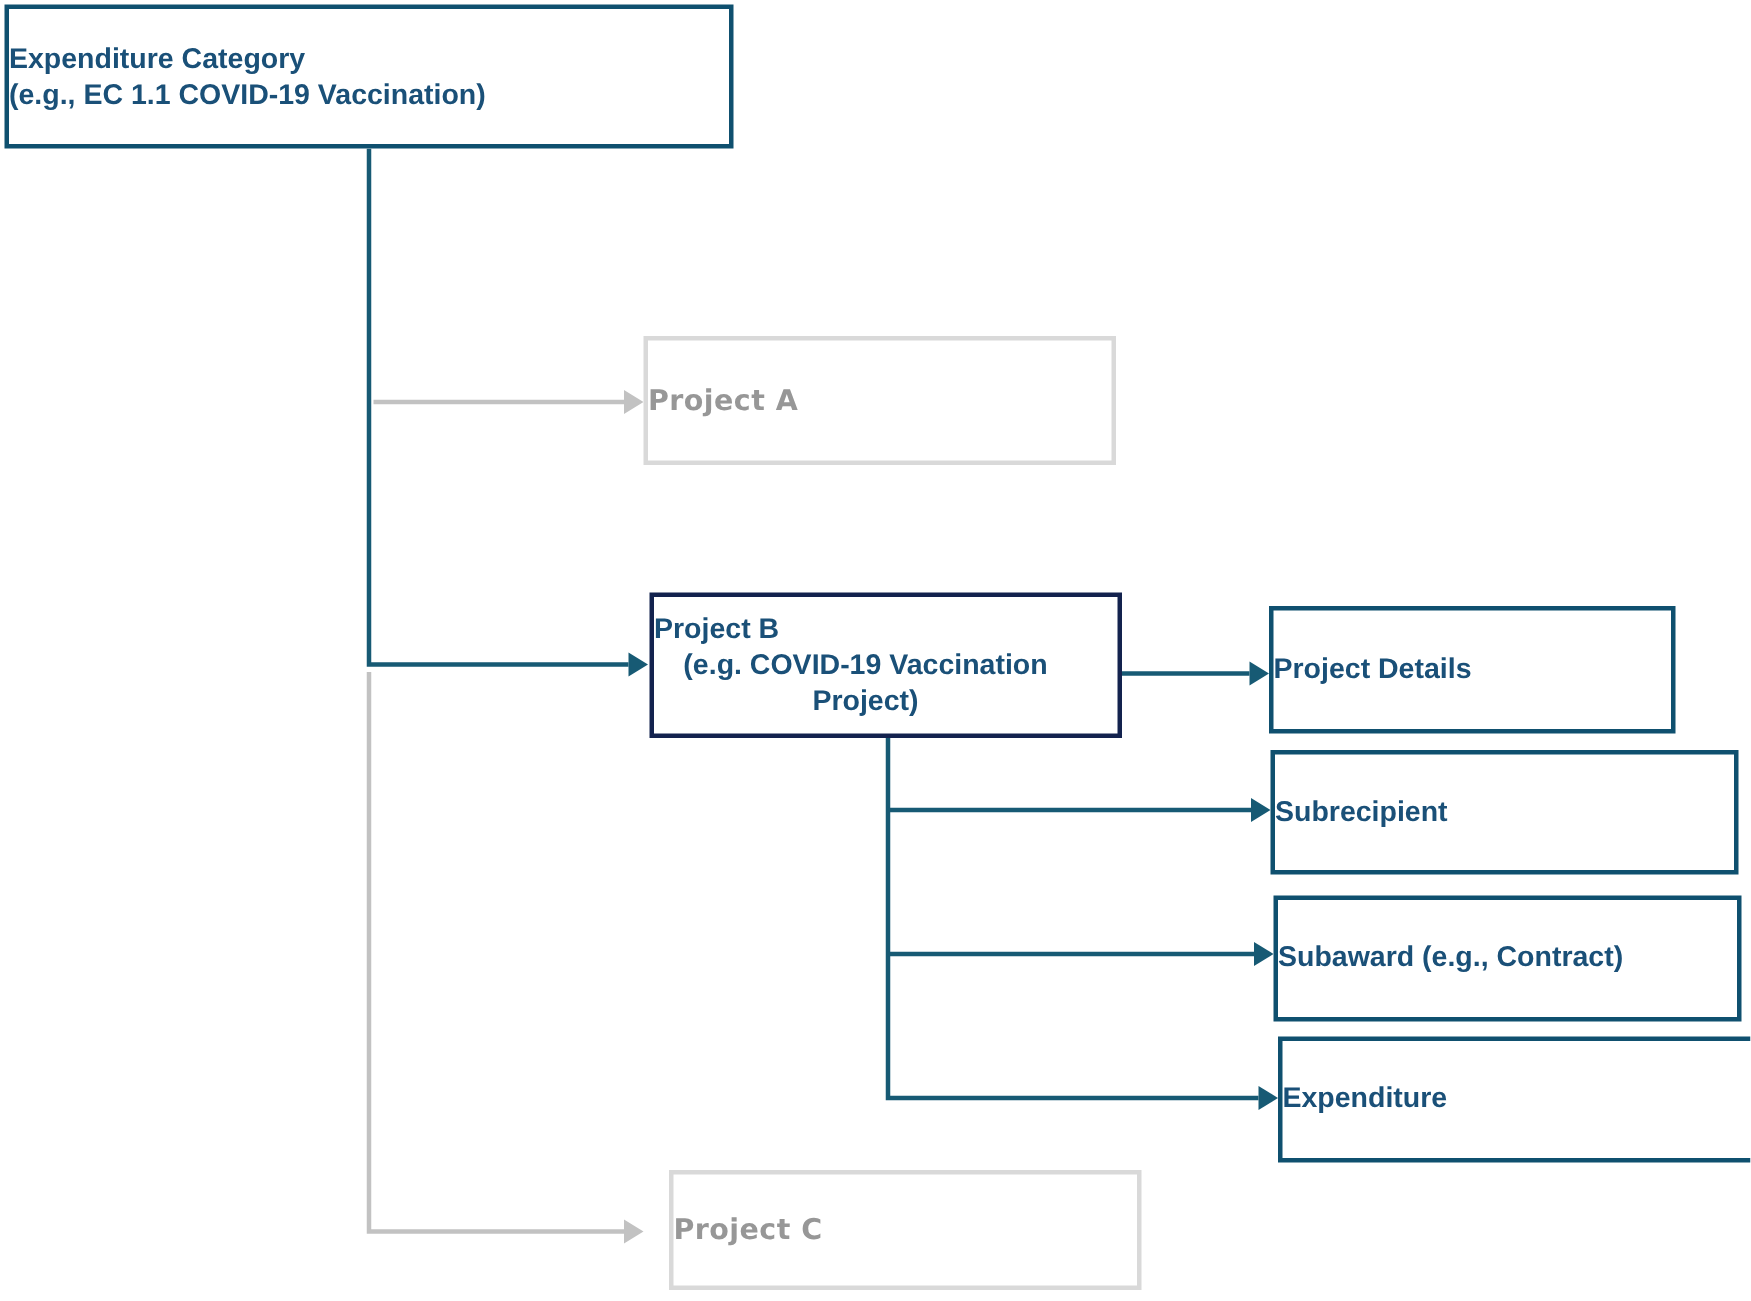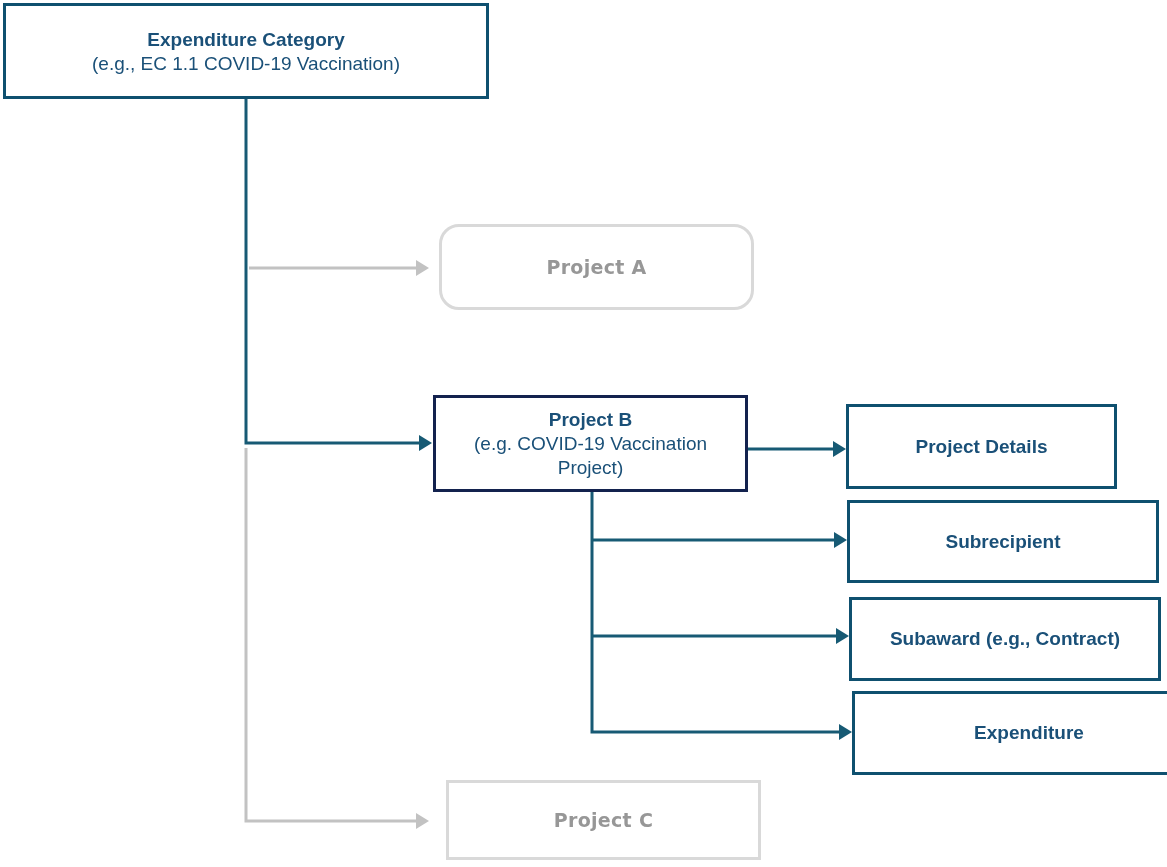--- a/index.html
+++ b/index.html
@@ -21,46 +21,46 @@
     font-family:"Liberation Sans", sans-serif;
   }
   #connector-layer{position:absolute;left:0;top:0;width:1167px;height:867px;}
   .node{
     position:absolute;
     box-sizing:border-box;
     background:#ffffff;
     display:flex;
     flex-direction:column;
     justify-content:center;
-    align-items:center;
+    align-items:flex-start;
     text-align:center;
   }
   .node.teal{border:3px solid var(--teal-border);}
   .node.navy{border:3px solid var(--navy-border);}
   .node.gray{border:3px solid var(--gray-border);}
   .node-title{
     font-size:19px;
     font-weight:bold;
     color:var(--dark-text);
     line-height:24px;
   }
   .node-sub{
     font-size:19px;
-    font-weight:normal;
+    font-weight:bold;
     color:var(--dark-text);
     line-height:24px;
   }
   .gray .node-title{
     font-family:"DejaVu Sans", sans-serif;
     color:var(--gray-text);
     letter-spacing:0.3px;
   }
   #node-expenditure-category{left:3px;top:3px;width:486px;height:96px;}
   #node-expenditure-category .node-sub{line-height:23px;}
-  #node-project-a{left:439px;top:224px;width:315px;height:86px;border-radius:20px;}
+  #node-project-a{left:429px;top:224px;width:315px;height:86px;}
   #node-project-b{left:433px;top:395px;width:315px;height:97px;}
   #node-project-b .node-sub{max-width:282px;}
   #node-project-c{left:446px;top:780px;width:315px;height:80px;}
   #node-project-details{left:846px;top:404px;width:271px;height:85px;}
   #node-subrecipient{left:847px;top:500px;width:312px;height:83px;}
   #node-subaward{left:849px;top:597px;width:312px;height:84px;}
   #node-expenditure{left:852px;top:691px;width:354px;height:84px;}
   .line{fill:none;stroke-width:3px;}
   .line.dark{stroke:var(--connector-dark);}
   .line.grayline{stroke:var(--connector-gray);}

